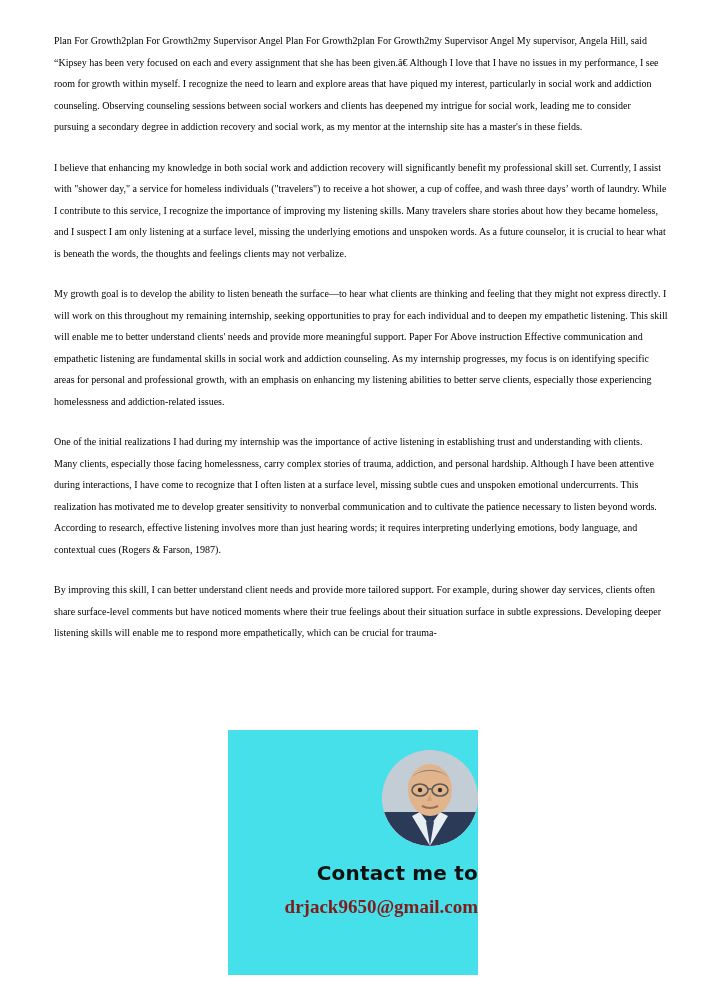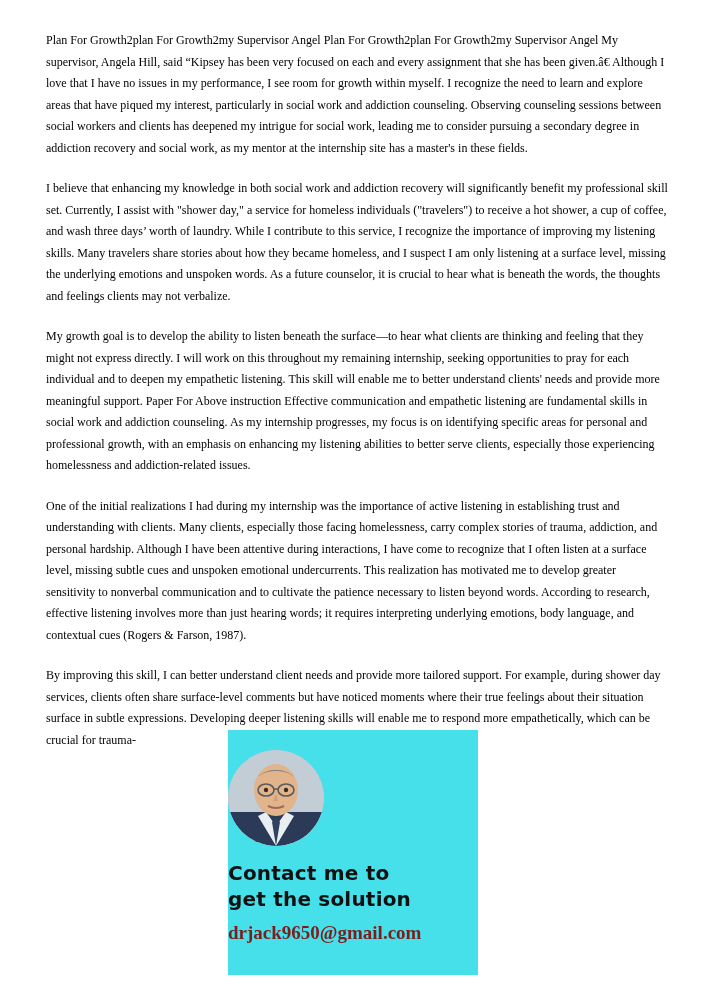--- a/index.html
+++ b/index.html
@@ -16,42 +16,43 @@
   }
   .page {
     position: absolute;
     top: 0; left: 0;
     width: 708px;
     height: 1000px;
     box-sizing: border-box;
     padding: 30px 40px 0 46px;
   }
   .doc-body {
-    font-size: 12px;
+    font-size: 10px;
     line-height: 21.5px;
     color: #000000;
     text-align: left;
+    margin-left: 8px;
   }
   .para {
     margin: 0 0 19px 0;
   }
   .para:last-child {
     margin-bottom: 0;
   }
   
   .overlay-card {
     position: absolute;
     left: 228px;
     top: 730px;
     width: 250px;
     height: 245px;
     background: #46e0ea;
     display: flex;
     flex-direction: column;
-    align-items: flex-start;
+    align-items: flex-end;
     justify-content: flex-start;
     font-family: "DejaVu Sans", sans-serif;
   }
   .avatar {
     width: 96px;
     height: 96px;
     border-radius: 50%;
     margin-top: 20px;
     overflow: hidden;
     position: relative;
@@ -112,15 +113,14 @@
         <ellipse cx="58" cy="40" rx="8" ry="6" fill="none" stroke="#5a5a5a" stroke-width="1.6"></ellipse>
         <line x1="46" y1="39" x2="50" y2="39" stroke="#5a5a5a" stroke-width="1.6"></line>
         <circle cx="38" cy="40" r="2.2" fill="#3a2b22"></circle>
         <circle cx="58" cy="40" r="2.2" fill="#3a2b22"></circle>
         <path d="M40 56 Q48 60 56 56" fill="none" stroke="#9c6b53" stroke-width="2"></path>
         <path d="M48 44 L45 51 L50 51 Z" fill="#d2a078"></path>
       </g>
     </svg>
   </div>
   <div class="overlay-line overlay-line1">Contact me to</div>
-  <div class="overlay-line overlay-line2">get the solution</div>
   <div class="overlay-email">drjack9650@gmail.com</div>
 </div>
 
 </body></html>

